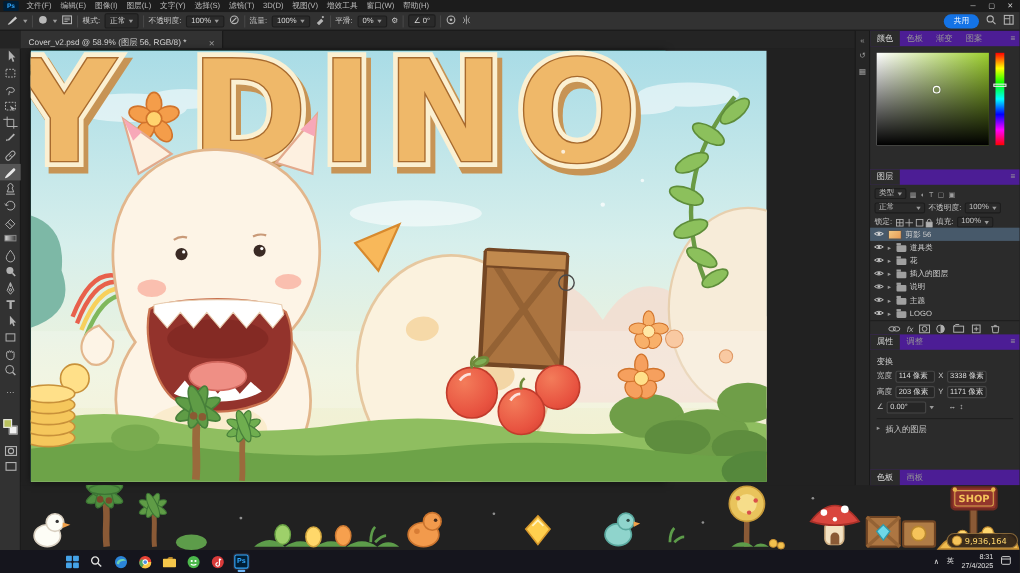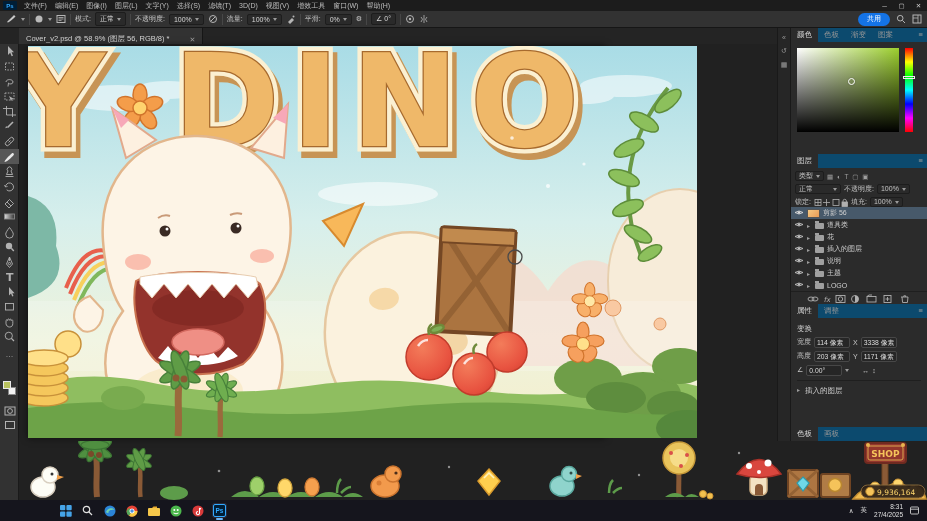--- a/index.html
+++ b/index.html
@@ -32,21 +32,21 @@
   .bg-swatch{position:absolute;left:8px;top:343px;width:8px;height:8px;background:#f2f2f2;border:1px solid #8a8a8a;}
   
   .workspace{left:19px;top:44px;width:758px;height:397px;background:#212121;}
   .canvas{position:absolute;left:9px;top:2px;width:577px;height:392px;background:#0f766e;box-shadow:0 0 7px rgba(0,0,0,.6);}
   .strip{left:19px;top:441px;width:908px;height:59px;}
   
   .rail{left:777px;top:28px;width:13px;height:413px;background:#262626;border-left:1px solid #191919;text-align:center;font-size:7px;color:#9a9a9a;}
   .rail div{margin-top:6px;}
   
   .dock{left:790px;top:28px;width:137px;height:413px;background:#2b2b2b;border-left:1px solid #191919;display:flex;flex-direction:column;font-size:7.5px;}
-  .panel-tabs{height:14px;background:#0c4a6e;display:flex;flex:none;}
+  .panel-tabs{height:14px;background:#4c1d95;display:flex;flex:none;}
   .panel-tab{padding:0 6px;line-height:14px;color:#969696;white-space:nowrap;}
   .panel-tab.active{background:#2b2b2b;color:#dcdcdc;}
   .panel-menu{margin-left:auto;color:#9a9a9a;padding:0 4px;line-height:14px;}
   .color-body{height:112px;position:relative;flex:none;}
   .sv-box{position:absolute;left:6px;top:6px;width:102px;height:84px;background:linear-gradient(to top,#000,rgba(0,0,0,0)),linear-gradient(to right,#fff,#9ccf2e);}
   .sv-marker{position:absolute;left:57px;top:36px;width:7px;height:7px;border:1px solid #fff;border-radius:50%;box-shadow:0 0 1px #333;}
   .hue-bar{position:absolute;left:114px;top:6px;width:8px;height:84px;background:linear-gradient(to bottom,#f00,#ff0,#0f0,#0ff,#00f,#f0f,#f00);}
   .hue-marker{position:absolute;left:112px;top:34px;width:12px;height:3px;border:1px solid #eee;}
   .l-row{height:13px;display:flex;align-items:flex-end;font-size:7px;padding:0 4px;gap:3px;flex:none;color:#c3c3c3;}
   .mini-box{background:#2a2a2a;border:1px solid #1d1d1d;border-radius:2px;padding:0 3px;display:flex;gap:3px;align-items:center;height:10px;line-height:10px;}

